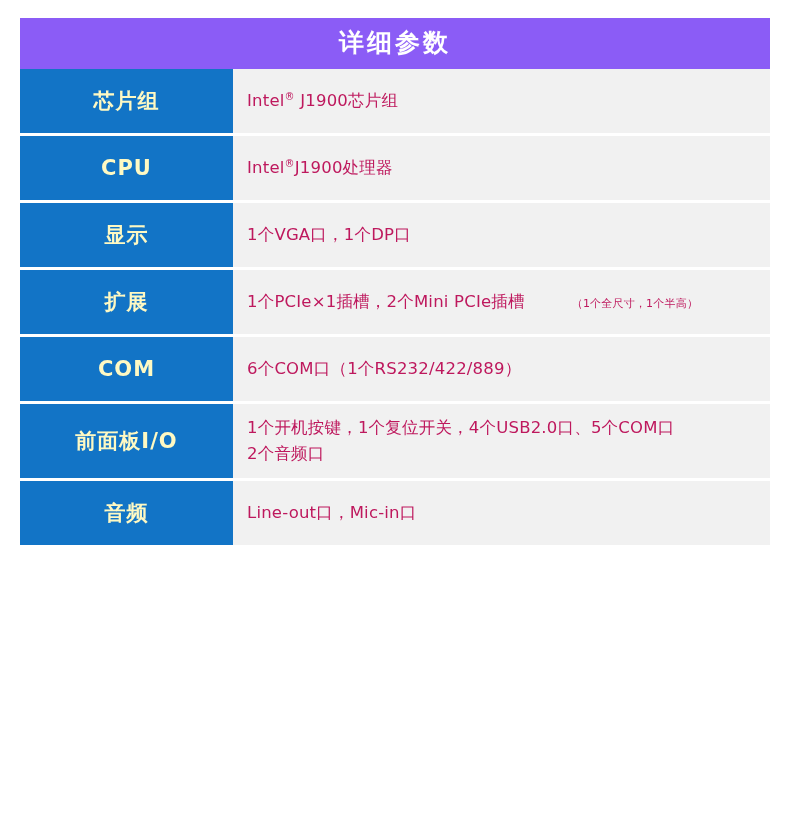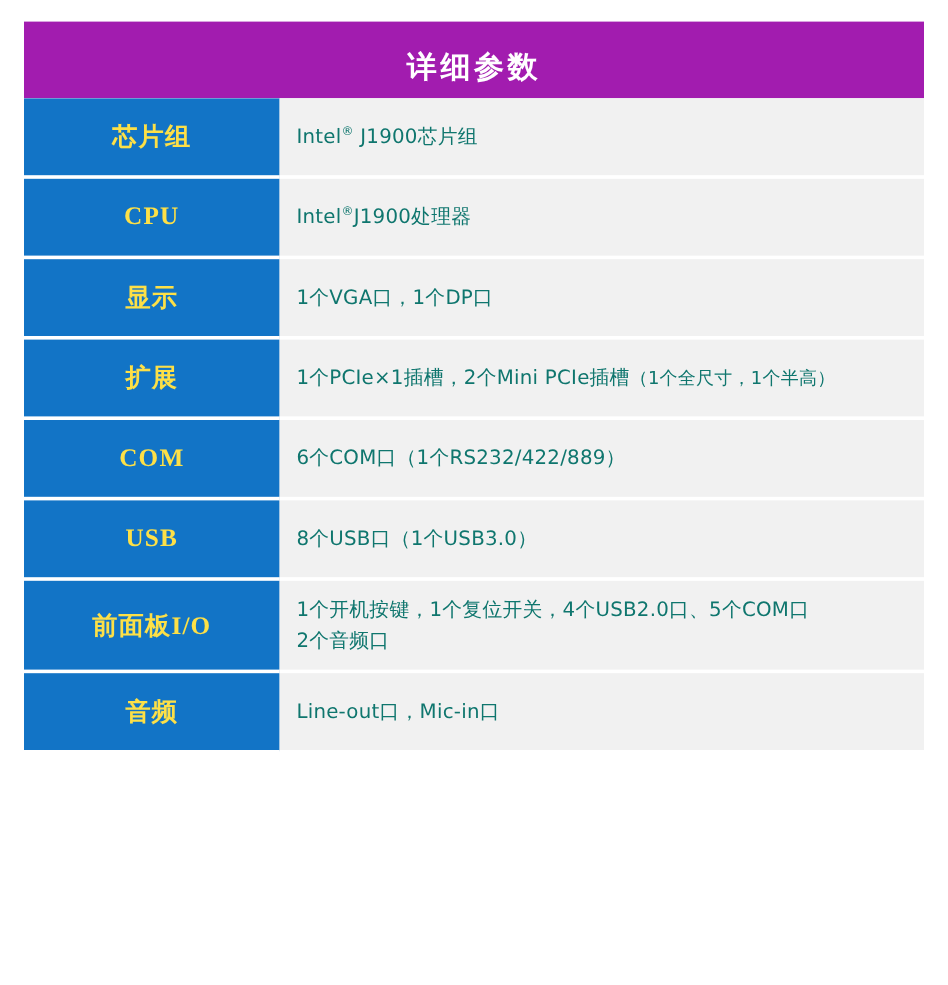--- a/index.html
+++ b/index.html
@@ -13,64 +13,64 @@
     font-family: "DejaVu Sans", "Liberation Sans", sans-serif;
     overflow: hidden;
   }
   .spec-wrap {
     width: 750px;
     margin: 0 auto;
     padding-top: 18px;
     box-sizing: border-box;
   }
   .spec-title {
-    background: #a21caf;
+    background: #8b5cf6;
     color: #ffffff;
     font-size: 25px;
     font-weight: bold;
     text-align: center;
     letter-spacing: 3px;
-    padding: 24px 0 12px 0;
+    padding: 11px 0 12px 0;
     line-height: 1.1;
   }
   table.spec-table {
     width: 100%;
     border-collapse: collapse;
     table-layout: fixed;
   }
   table.spec-table tr {
     background: #ffffff;
   }
   td.spec-label {
     width: 205px;
     background: #1274c6;
-    color: #fde047;
+    color: #fef9c3;
     font-size: 21px;
     font-weight: bold;
     text-align: center;
     vertical-align: middle;
     border-bottom: 3px solid #ffffff;
     letter-spacing: 1px;
     padding: 0 4px;
-    font-family: Liberation Serif, serif;
   }
   td.spec-value {
     background: #f1f1f1;
-    color: #0f766e;
+    color: #be185d;
     font-size: 16.5px;
     vertical-align: middle;
     padding: 9px 0 9px 14px;
     border-bottom: 3px solid #ffffff;
     line-height: 1.55;
     letter-spacing: 0.2px;
   }
   tr.row-h1 td { height: 46px; }
   tr.row-h2 td { height: 56px; }
   .small-note {
-    font-size: 15px;
+    font-size: 11px;
+    margin-left: 47px;
   }
   .sup {
     font-size: 10px;
     vertical-align: super;
   }
   .vline { display: block; }
 </style>
 </head>
 <body>
 
@@ -99,26 +99,20 @@
           <td class="spec-value">
             <span class="vline">1个PCIe×1插槽，2个Mini PCIe插槽<span class="small-note">（1个全尺寸，1个半高）</span></span>
           </td>
         </tr>
         <tr class="row-h1">
           <td class="spec-label">COM</td>
           <td class="spec-value">
             <span class="vline">6个COM口（1个RS232/422/889）</span>
           </td>
         </tr>
-        <tr class="row-h1">
-          <td class="spec-label">USB</td>
-          <td class="spec-value">
-            <span class="vline">8个USB口（1个USB3.0）</span>
-          </td>
-        </tr>
         <tr class="row-h2">
           <td class="spec-label">前面板I/O</td>
           <td class="spec-value">
             <span class="vline">1个开机按键，1个复位开关，4个USB2.0口、5个COM口</span>
             <span class="vline">2个音频口</span>
           </td>
         </tr>
         <tr class="row-h1">
           <td class="spec-label">音频</td>
           <td class="spec-value">

